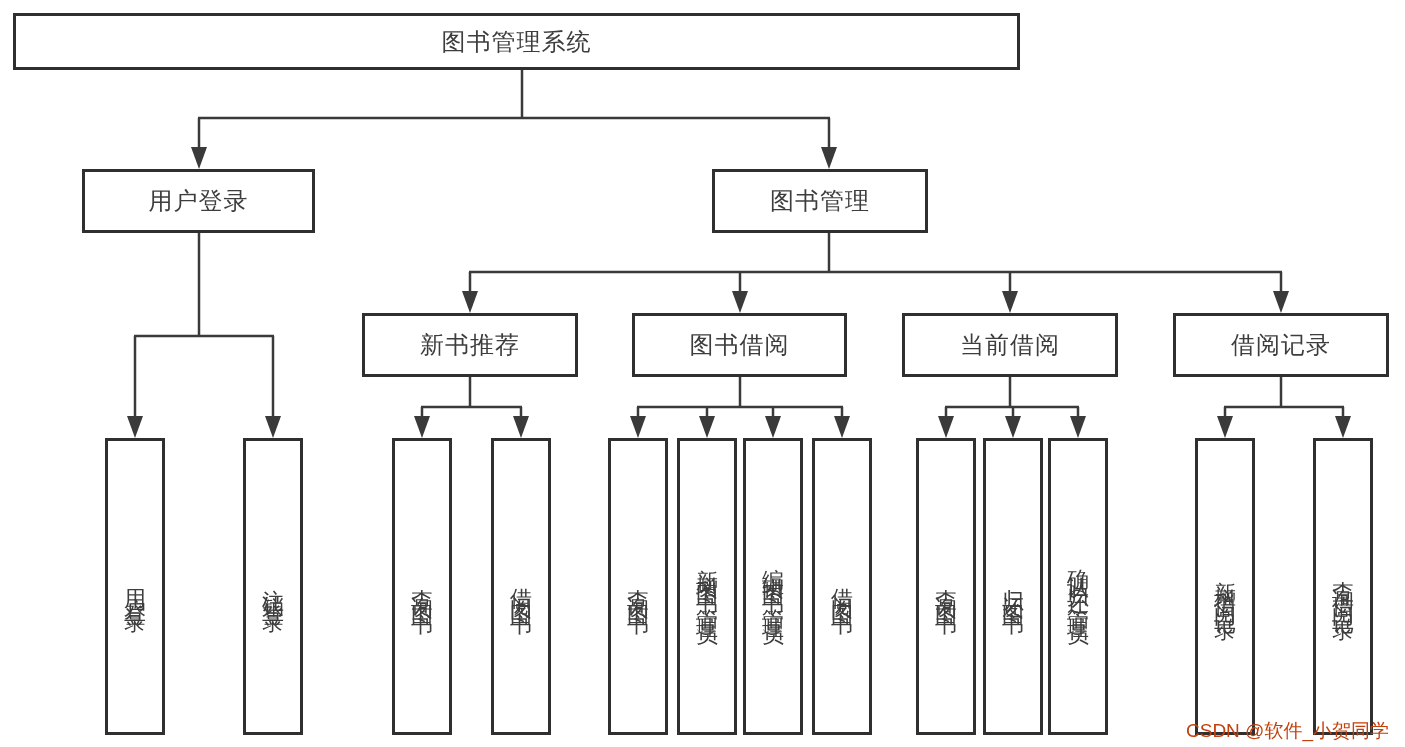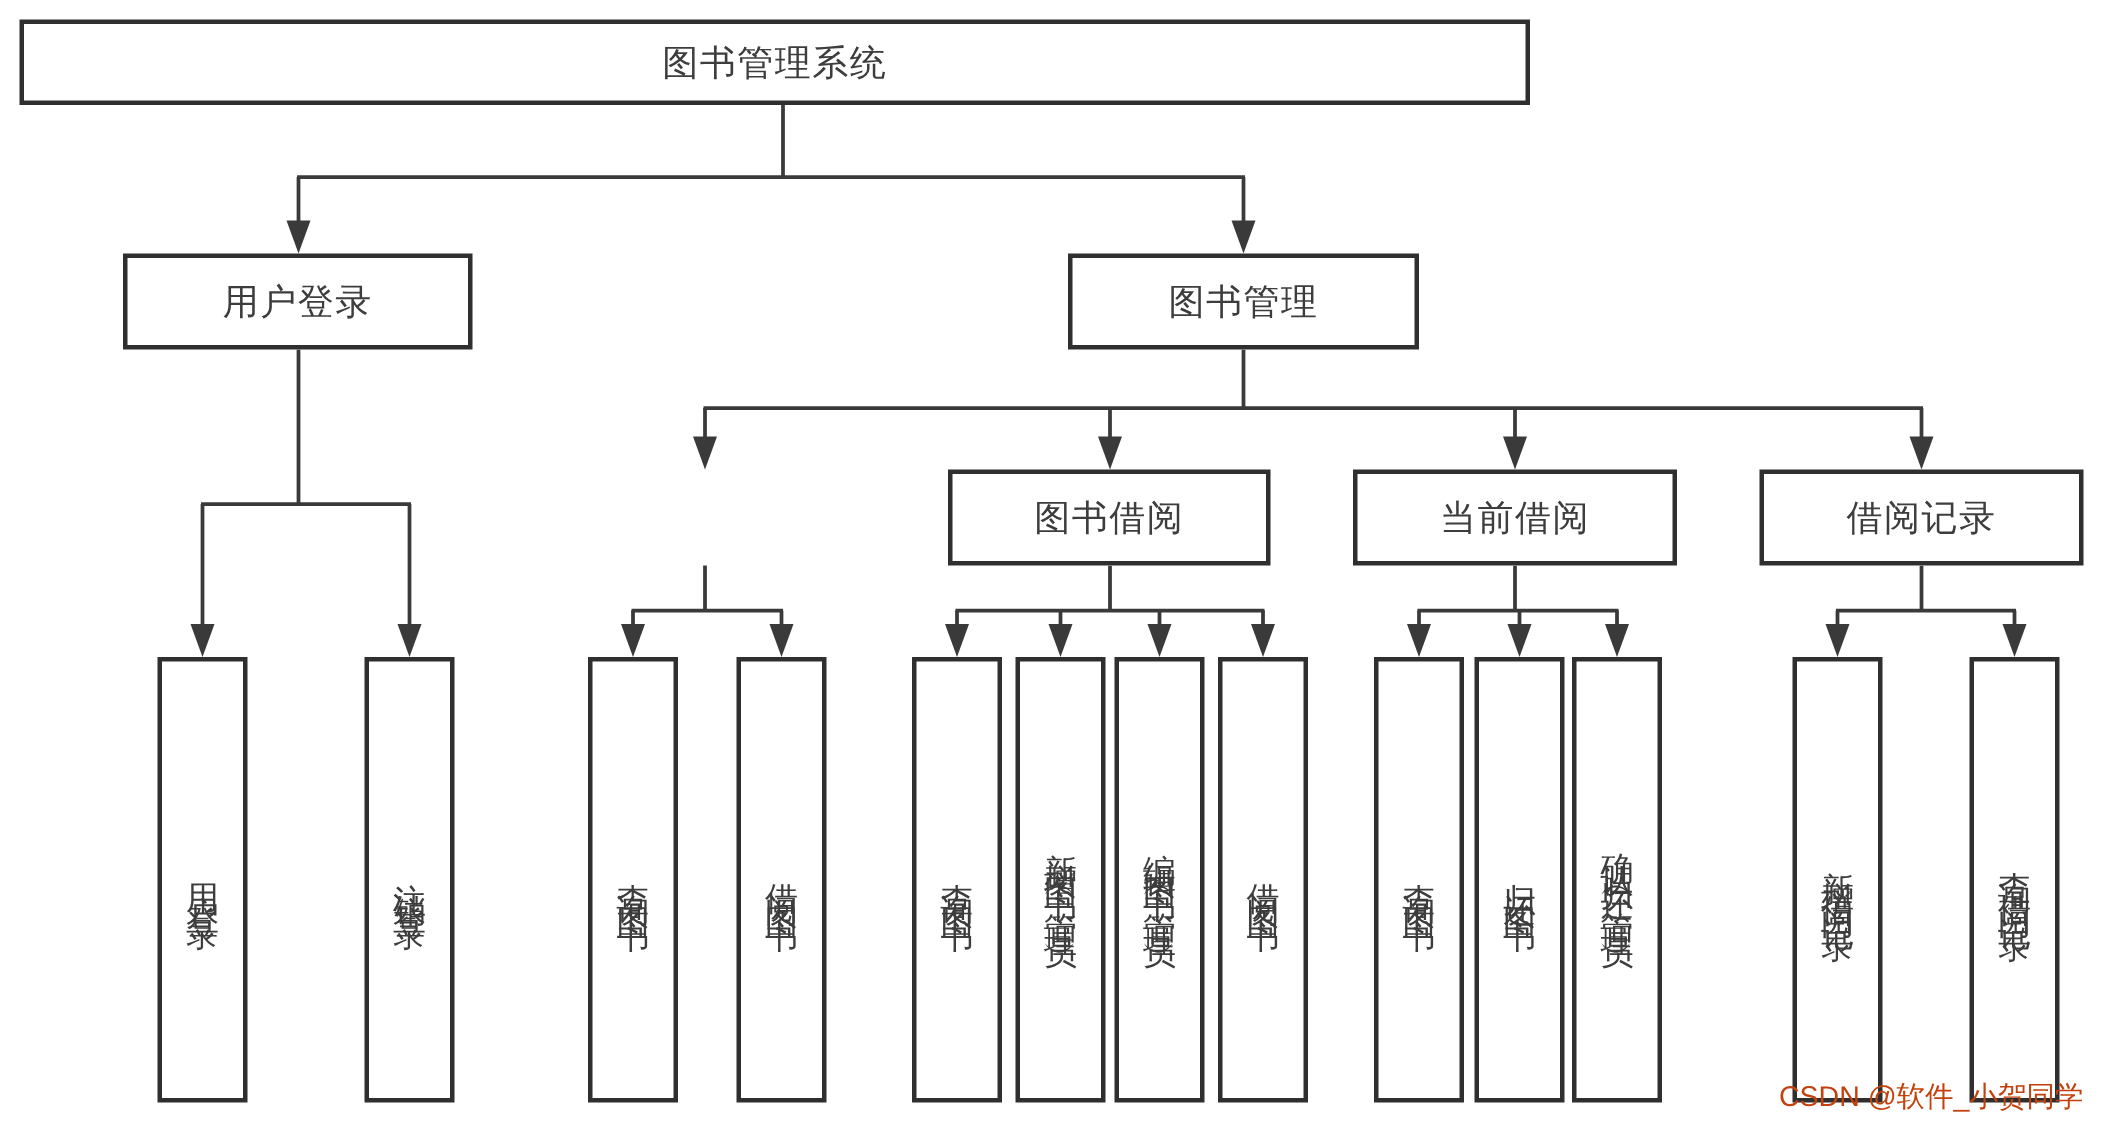--- a/index.html
+++ b/index.html
@@ -129,22 +129,23 @@
       <path d="M1225 407 V418"></path>
       <polygon points="1217,416 1233,416 1225,438" fill="#3a3a3a" stroke="none"></polygon>
       <path d="M1343 407 V418"></path>
       <polygon points="1335,416 1351,416 1343,438" fill="#3a3a3a" stroke="none"></polygon>
     </g>
   </svg>
 
   <div class="hbox" style="left:13px; top:13px; width:1007px; height:57px;">图书管理系统</div>
 
   <div class="hbox" style="left:82px; top:169px; width:233px; height:64px;">用户登录</div>
-  <div class="hbox" style="left:712px; top:169px; width:234px; height:64px;">图书管理</div>
+  <div class="hbox" style="left:712px; top:169px; width:216px; height:64px;">图书管理</div>
 
+  <div class="hbox" style="left:362px; top:313px; width:216px; height:64px;">新书推荐</div>
   <div class="hbox" style="left:902px; top:313px; width:216px; height:64px;">当前借阅</div>
   <div class="hbox" style="left:632px; top:313px; width:215px; height:64px;">图书借阅</div>
   <div class="hbox" style="left:1173px; top:313px; width:216px; height:64px;">借阅记录</div>
 
   <div class="vbox" style="left:105px;">用户登录</div>
   <div class="vbox" style="left:243px;">注销登录</div>
 
   <div class="vbox" style="left:392px;">查询图书</div>
   <div class="vbox" style="left:491px;">借阅图书</div>
 

